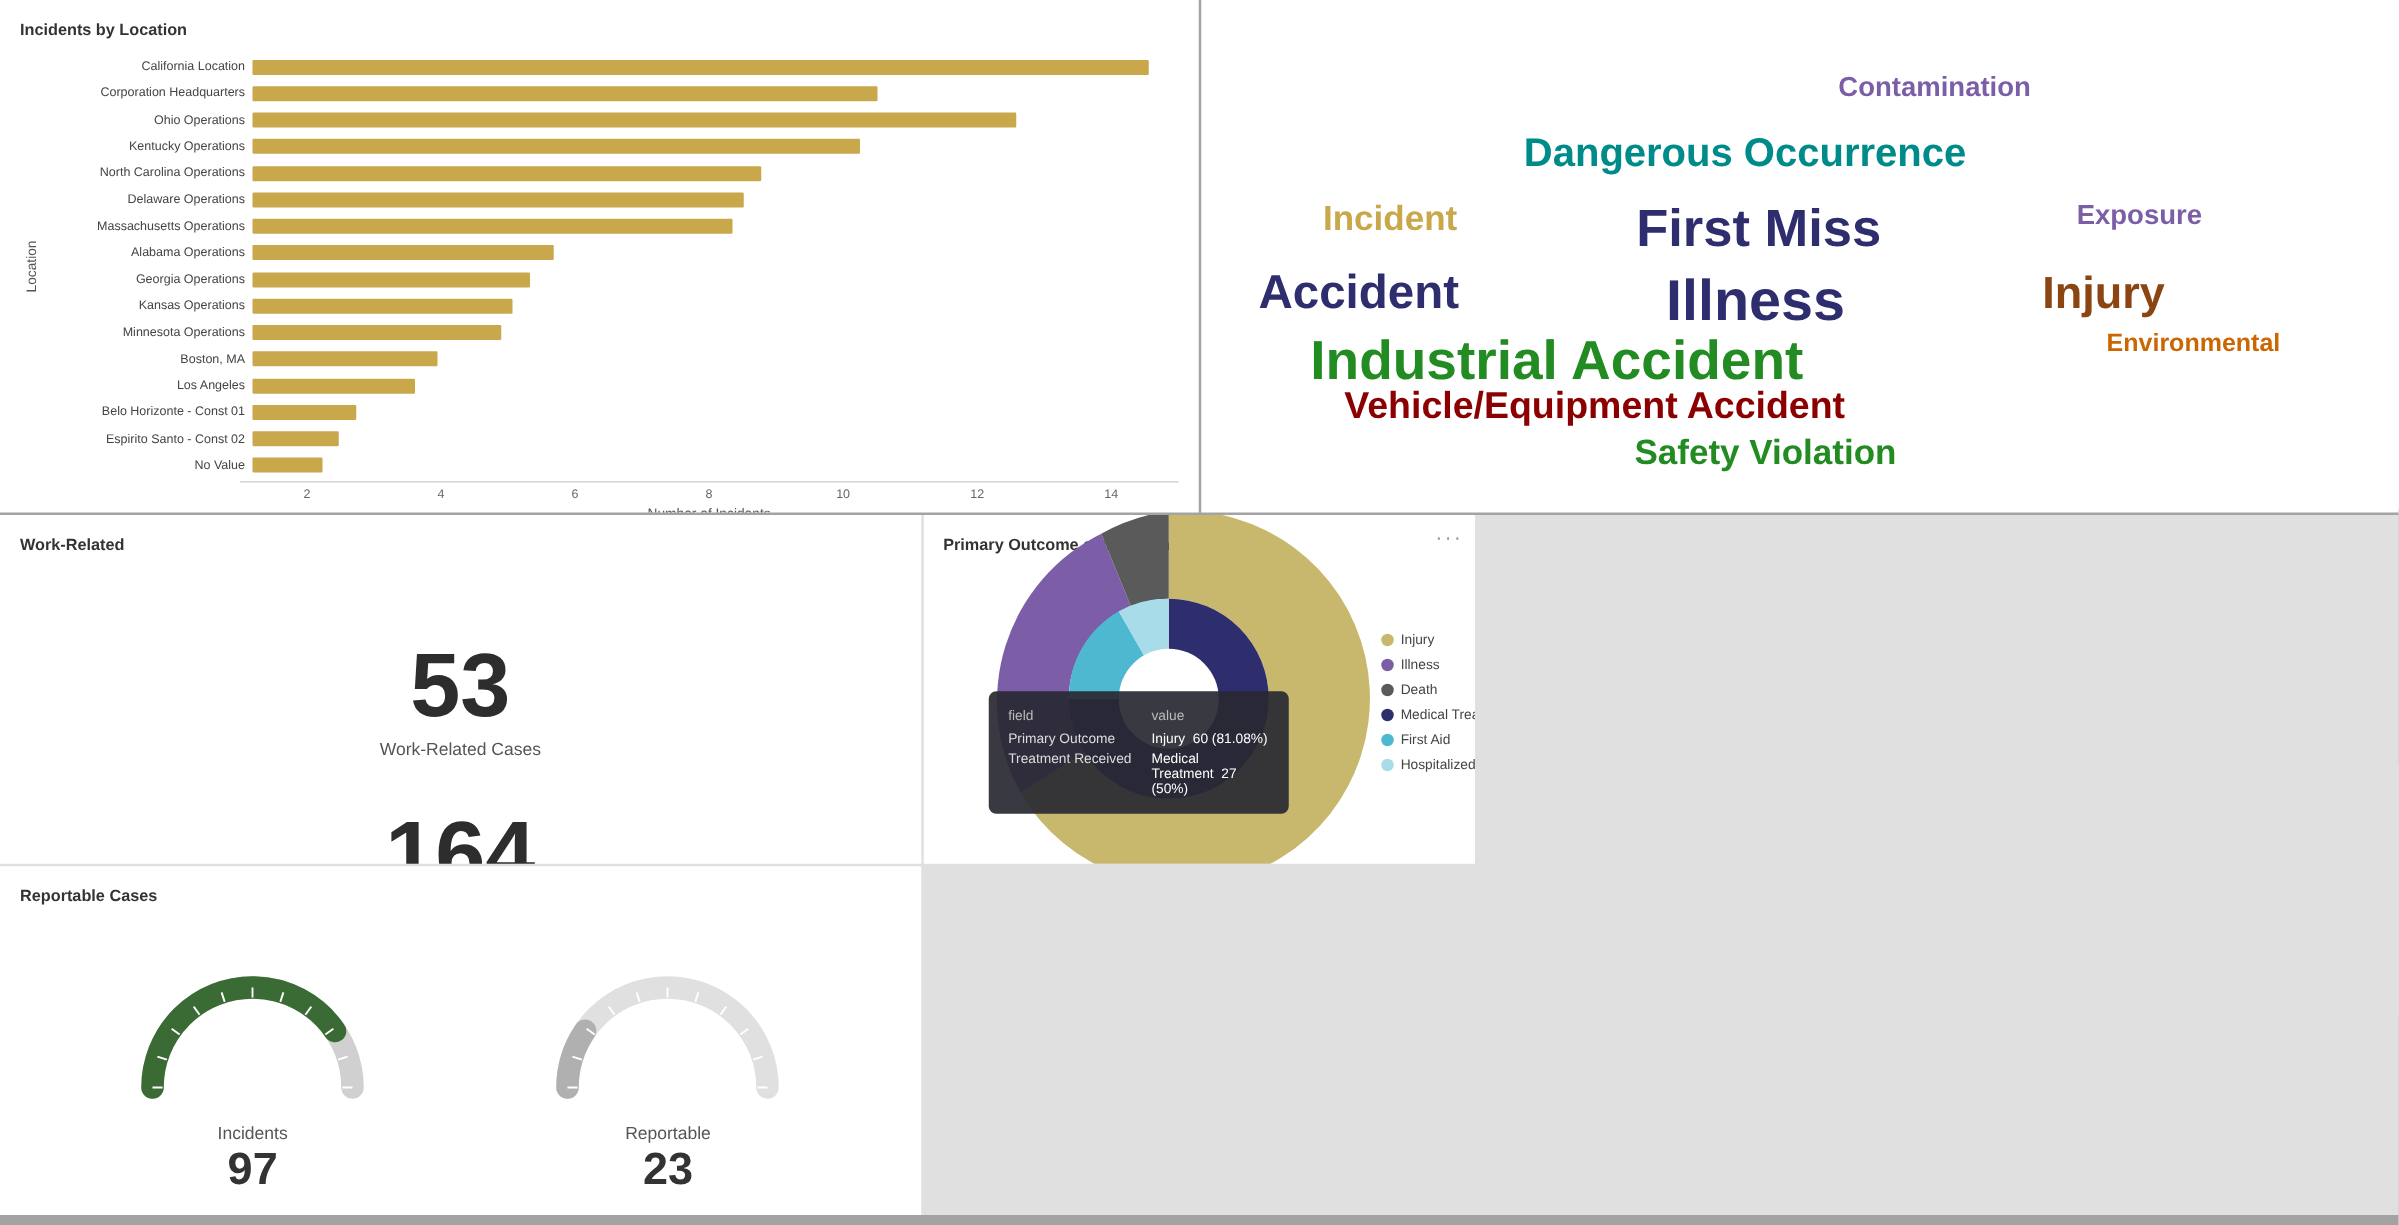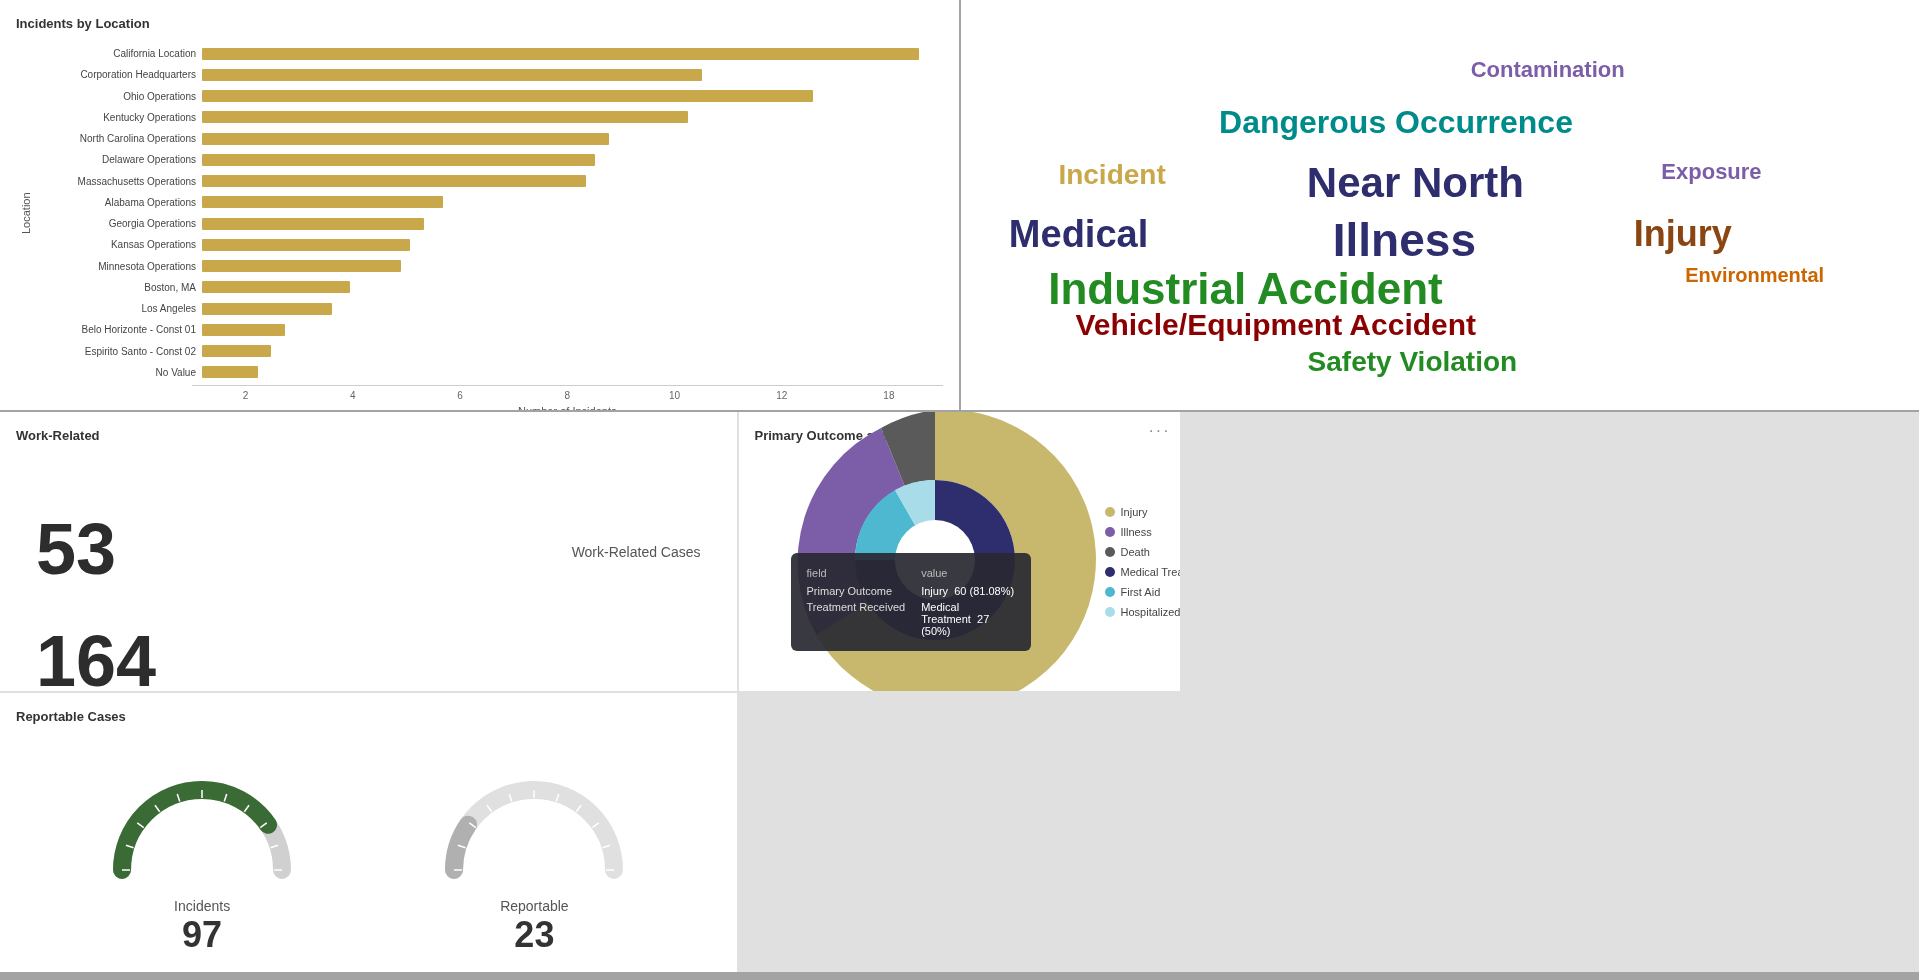--- a/index.html
+++ b/index.html
@@ -167,23 +167,23 @@
       grid-column: 1 / span 2;
       grid-row: 2;
       display: grid;
       grid-template-columns: 1fr 0.6fr 1fr;
       gap: 2px;
       background: #e0e0e0;
     }
 
     .stat-block {
       display: flex;
-      flex-direction: row;
-      align-items: center;
-      justify-content: space-between;
+      flex-direction: column;
+      align-items: center;
+      justify-content: flex-start;
       padding: 20px;
     }
     .stat-number {
       font-size: 72px;
       font-weight: 700;
       color: #2d2d2d;
       line-height: 1;
     }
     .stat-label {
       font-size: 14px;
@@ -386,34 +386,34 @@
           </div>
         </div>
     </div>
     <div class="x-axis" id="x-axis-ticks">
     <div class="x-tick">2</div>
         <div class="x-tick">4</div>
         <div class="x-tick">6</div>
         <div class="x-tick">8</div>
         <div class="x-tick">10</div>
         <div class="x-tick">12</div>
-        <div class="x-tick">18</div>
+        <div class="x-tick">14</div>
       </div>
     <div class="x-axis-label">Number of Incidents</div>
   </div>
 
   <div class="panel" id="incident-types">
     <div class="word-cloud" id="word-cloud">
 
     <span class="word" style="font-size: 22px; color: rgb(123, 94, 167); left: 55%; top: 12%; transform: translateX(-10%);">Contamination</span>
         <span class="word" style="font-size: 32px; color: rgb(0, 139, 139); left: 30%; top: 26%; transform: translateX(-10%);">Dangerous Occurrence</span>
         <span class="word" style="font-size: 28px; color: rgb(200, 168, 75); left: 10%; top: 42%; transform: translateX(-10%);">Incident</span>
-        <span class="word" style="font-size: 42px; color: rgb(46, 46, 110); left: 38%; top: 42%; transform: translateX(-10%);">Near North</span>
+        <span class="word" style="font-size: 42px; color: rgb(46, 46, 110); left: 38%; top: 42%; transform: translateX(-10%);">First Miss</span>
         <span class="word" style="font-size: 22px; color: rgb(123, 94, 167); left: 75%; top: 42%; transform: translateX(-10%);">Exposure</span>
-        <span class="word" style="font-size: 38px; color: rgb(46, 46, 110); left: 5%; top: 58%; transform: translateX(-10%);">Medical</span>
+        <span class="word" style="font-size: 38px; color: rgb(46, 46, 110); left: 5%; top: 58%; transform: translateX(-10%);">Accident</span>
         <span class="word" style="font-size: 46px; color: rgb(46, 46, 110); left: 40%; top: 58%; transform: translateX(-10%);">Illness</span>
         <span class="word" style="font-size: 36px; color: rgb(139, 69, 19); left: 72%; top: 58%; transform: translateX(-10%);">Injury</span>
         <span class="word" style="font-size: 44px; color: rgb(34, 139, 34); left: 12%; top: 73%; transform: translateX(-10%);">Industrial Accident</span>
         <span class="word" style="font-size: 20px; color: rgb(204, 102, 0); left: 78%; top: 73%; transform: translateX(-10%);">Environmental</span>
         <span class="word" style="font-size: 30px; color: rgb(139, 0, 0); left: 15%; top: 86%; transform: translateX(-10%);">Vehicle/Equipment Accident</span>
         <span class="word" style="font-size: 28px; color: rgb(34, 139, 34); left: 38%; top: 97%; transform: translateX(-10%);">Safety Violation</span>
       </div>
   </div>
 
   <div class="dashboard-bottom">

